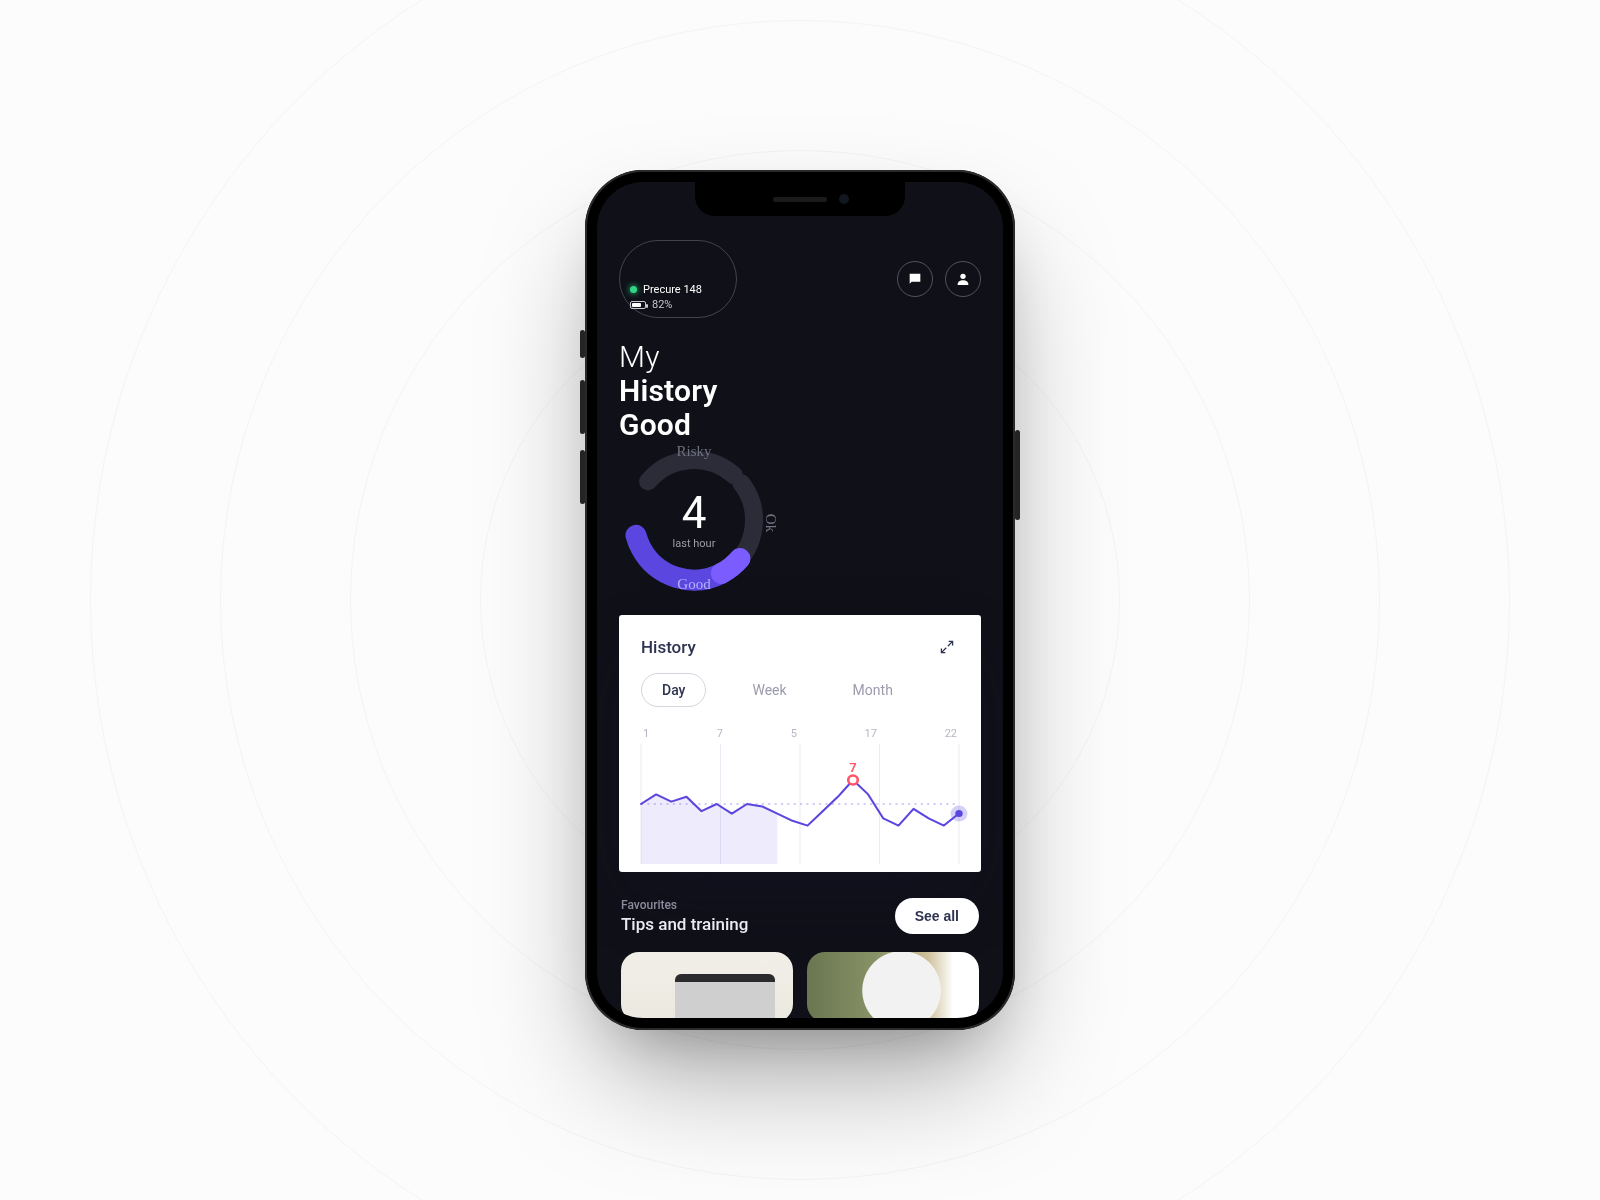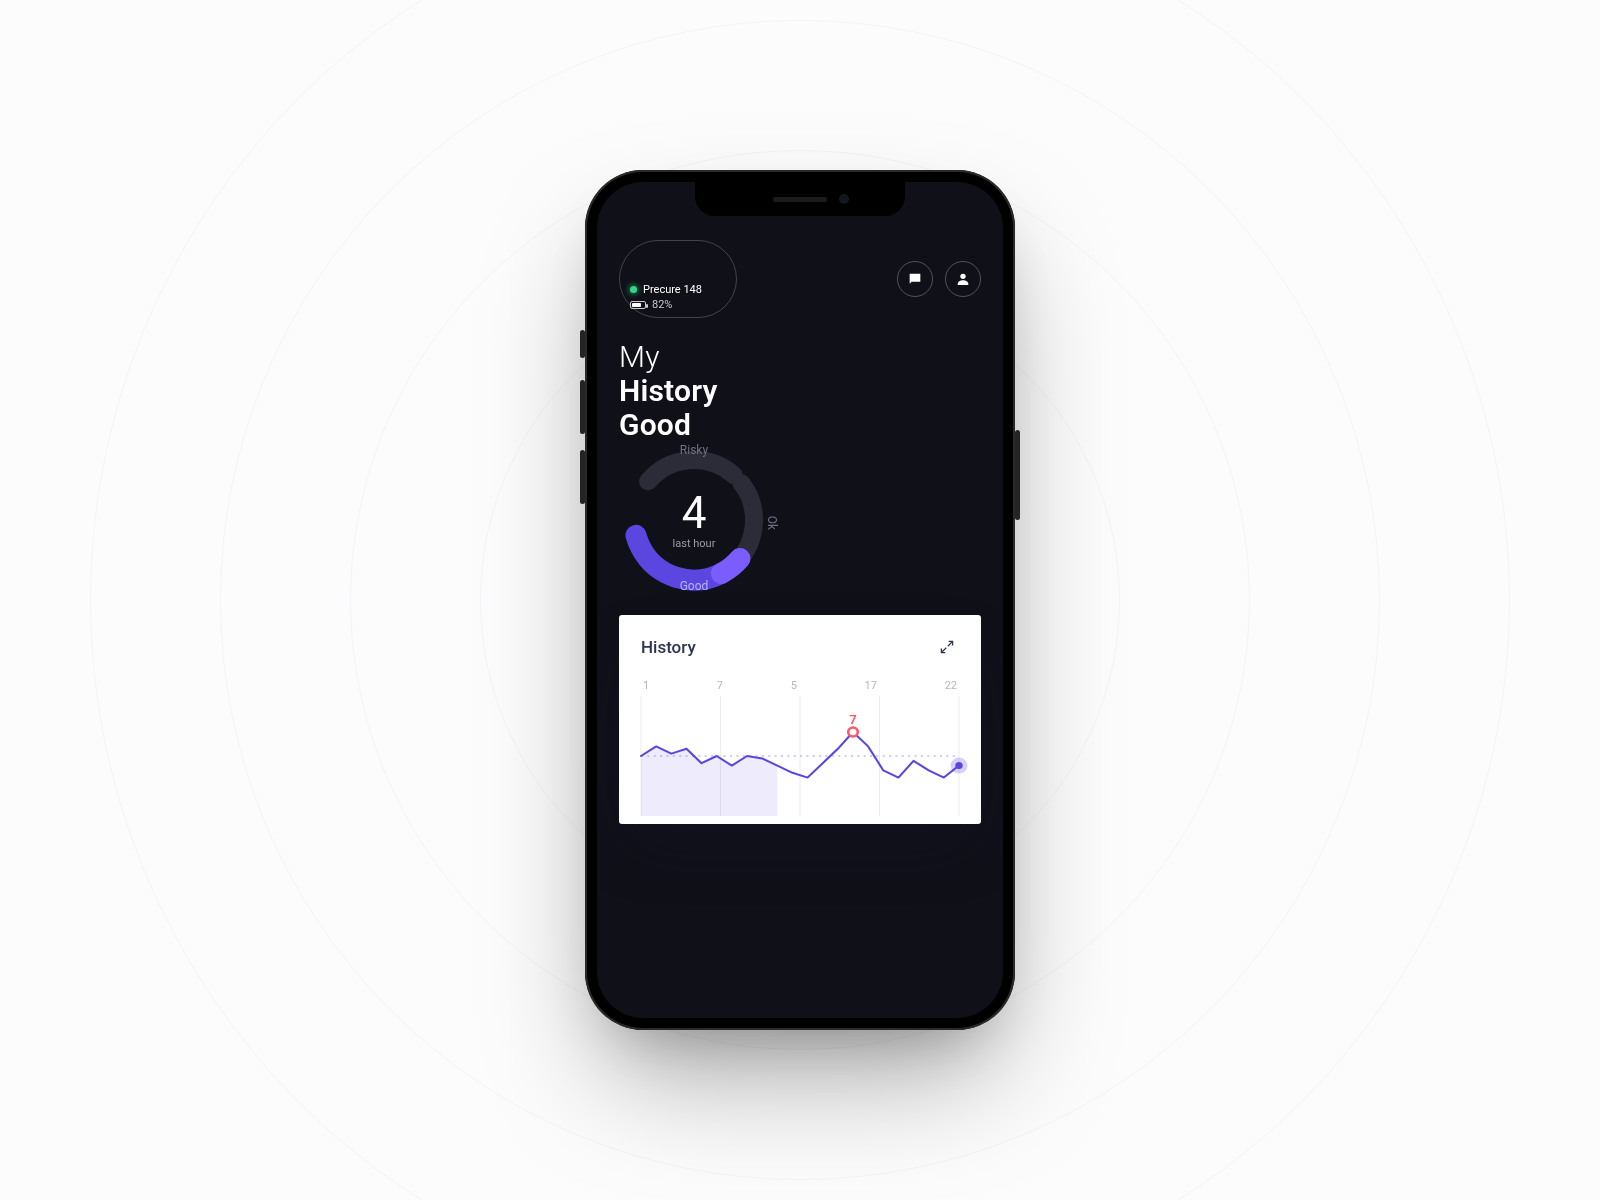--- a/index.html
+++ b/index.html
@@ -142,22 +142,23 @@
 .gauge-wrap svg { width: 100%; height: 100%; }
 .gauge-center {
   position: absolute; inset: 0;
   display: flex; flex-direction: column; align-items: center; justify-content: center;
   pointer-events: none;
 }
 .gauge-center .num { font-size: 44px; font-weight: 400; line-height: 1; }
 .gauge-center .sub { font-size: 11px; color: #9c9ca8; margin-top: 2px; }
 .gauge-label {
   position: absolute;
-  font-size: 12px;
+  font-size: 15px;
   color: #6f7180;
+  font-family: Liberation Serif, serif;
 }
 .glabel-risky { top: -2px; left: 50%; transform: translateX(-50%); }
 .glabel-ok { right: -10px; top: 52%; transform: translateY(-50%) rotate(90deg); transform-origin: center; }
 .glabel-good { bottom: 2px; left: 50%; transform: translateX(-50%); color: #b4b1ff; }
 
 
 .cta {
   margin-top: 18px;
   height: 48px;
   background: #ff566b;
@@ -347,20 +348,25 @@
       <div class="card">
         <div class="card-header">
           <h3>History</h3>
           <div class="expand">
             <svg viewBox="0 0 20 20" width="16" height="16">
               <path d="M12 3h5v5M8 17H3v-5M17 3l-6 6M3 17l6-6"></path>
             </svg>
           </div>
         </div>
 
+        <div class="tabs">
+          <div class="tab active">Day</div>
+          <div class="tab">Week</div>
+          <div class="tab">Month</div>
+        </div>
 
         <div class="axis-labels">
           <span>1</span>
           <span>7</span>
           <span>5</span>
           <span>17</span>
           <span>22</span>
         </div>
 
         <div class="chart">
@@ -374,16 +380,29 @@
               <line x1="0" y1="60" x2="300" y2="60" stroke="#6b5be8" stroke-width="1" stroke-dasharray="2 4" opacity="0.6"></line>
               <path d="M0.0 60.0 L14.3 50.4 L28.6 57.6 L42.9 52.8 L57.1 67.2 L71.4 60.0 L85.7 69.6 L100.0 60.0 L114.3 62.4 L128.6 69.6 L142.9 76.8 L157.1 81.6 L171.4 67.2 L185.7 52.8 L200.0 36.0 L214.3 50.4 L228.6 74.4 L242.9 81.6 L257.1 64.8 L271.4 74.4 L285.7 81.6 L300.0 69.6 " fill="none" stroke="#5b47e0" stroke-width="2" stroke-linejoin="round" stroke-linecap="round"></path>
               <circle cx="200" cy="36" r="4.5" fill="#fff" stroke="#ff566b" stroke-width="2.5"></circle>
               <circle cx="300" cy="69.6" r="3.5" fill="#5b47e0"></circle>
               <circle cx="300" cy="69.6" r="8" fill="rgba(91,71,224,0.25)"></circle>
             </svg>
           <span class="callout" id="chart-callout" style="left: 66.6667%; top: 13.3333%; transform: translate(-50%, 0px);">7</span>
         </div>
       </div>
 
+      <div class="fav-section">
+        <div class="fav-head">
+          <div class="labels">
+            <div class="small">Favourites</div>
+            <div class="big">Tips and training</div>
+          </div>
+          <button class="see-all">See all</button>
+        </div>
+        <div class="thumbs">
+          <div class="thumb desk"></div>
+          <div class="thumb person"></div>
+        </div>
+      </div>
 
     </div>
   </div>
 </div>
 
 </body></html>

